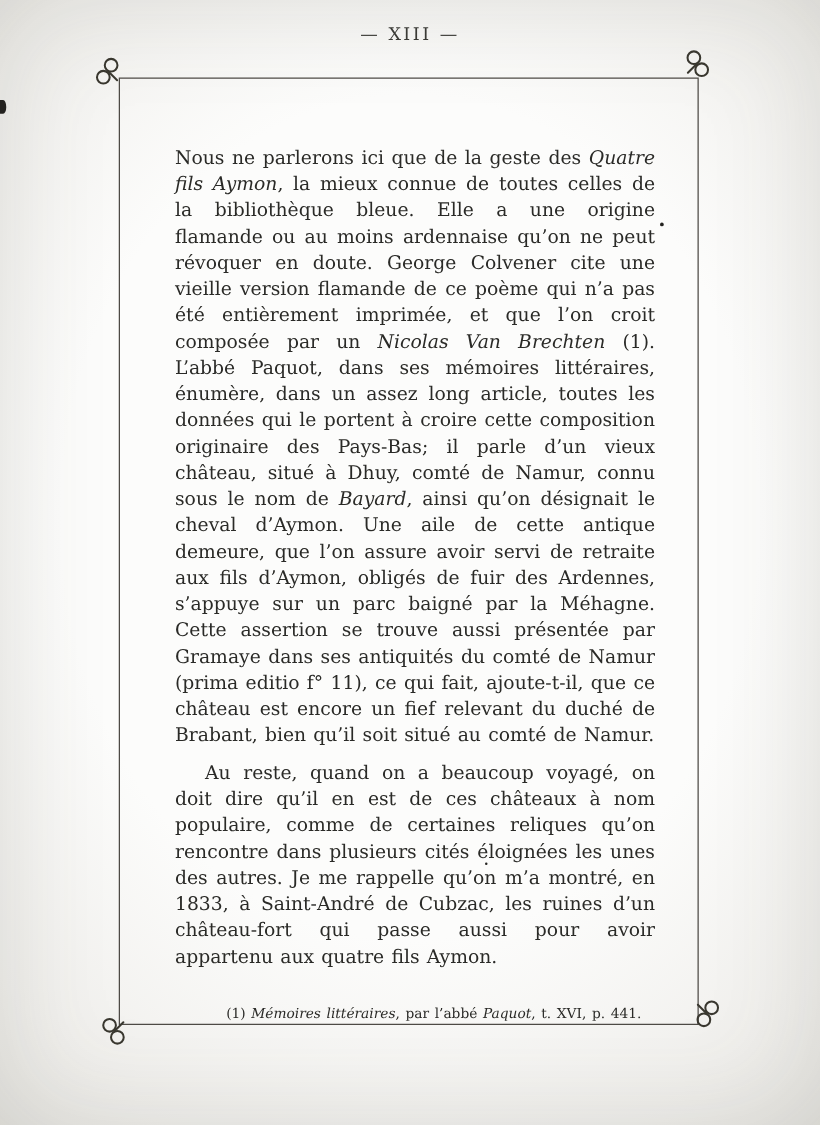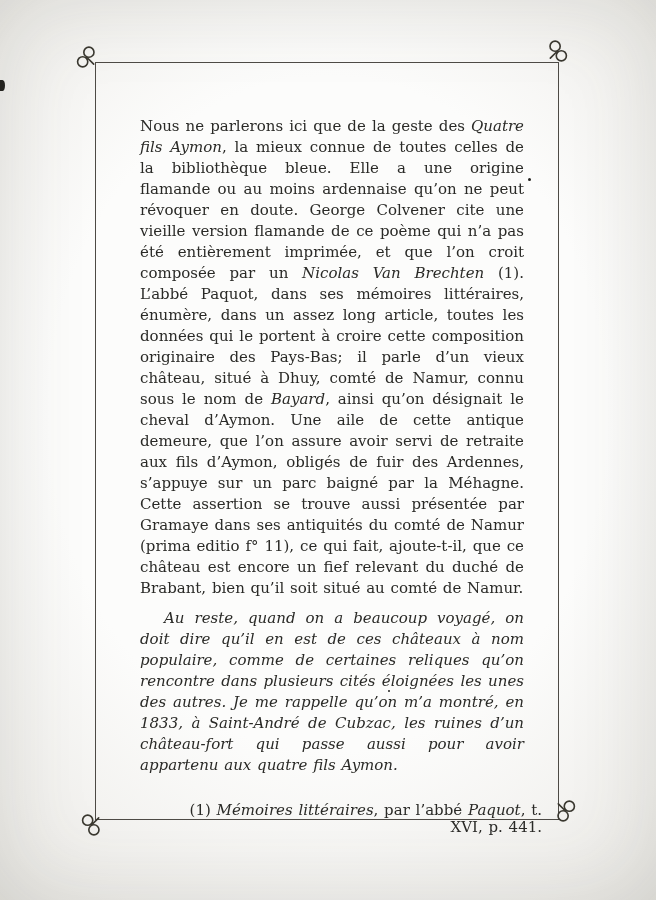--- a/index.html
+++ b/index.html
@@ -49,44 +49,45 @@
     width: 384px;
     font-size: 15px;
     line-height: 21px;
     text-align: justify;
     word-spacing: 1px;
     hyphens: auto;
     color: #29292.5;
     color: #2a2a27;
   }
   .para { margin: 0; }
-  .para.second { margin-top: 9px; text-indent: 24px; font-style: italic; }
+  .para.second { margin-top: 9px; text-indent: 24px; }
   .it { font-style: italic; }
   .footnote {
     margin: 26px 0 0 0;
     margin-right: -18px;
-    font-size: 15px;
+    font-size: 11px;
     line-height: 17px;
     text-indent: 12px;
-    text-align: right;
+    text-align: center;
   }
   .speck {
     position: absolute;
     background: #23221f;
     border-radius: 50%;
   }
   .speck.s1 { left: 0px;   top: 80px;  width: 5px; height: 11px; border-radius: 0 60% 60% 0; }
   .speck.s2 { left: 528px; top: 178px; width: 3px; height: 3px; }
   .speck.s3 { left: 388px; top: 690px; width: 2px; height: 2px; }
 </style>
 </head>
 <body>
 
 <div class="scan">
 
+  <div class="page-number">— XIII —</div>
 
   <div class="frame"></div>
 
   <span class="orn tl">
     <svg viewBox="0 0 24 26" xmlns="http://www.w3.org/2000/svg">
       <g fill="none" stroke="currentColor" stroke-width="1.7" stroke-linecap="round">
         <circle cx="8" cy="18.5" r="5.3"></circle>
         <circle cx="14.5" cy="8.5" r="5.3"></circle>
         <path d="M12 13.5 L19.5 21"></path>
       </g>

